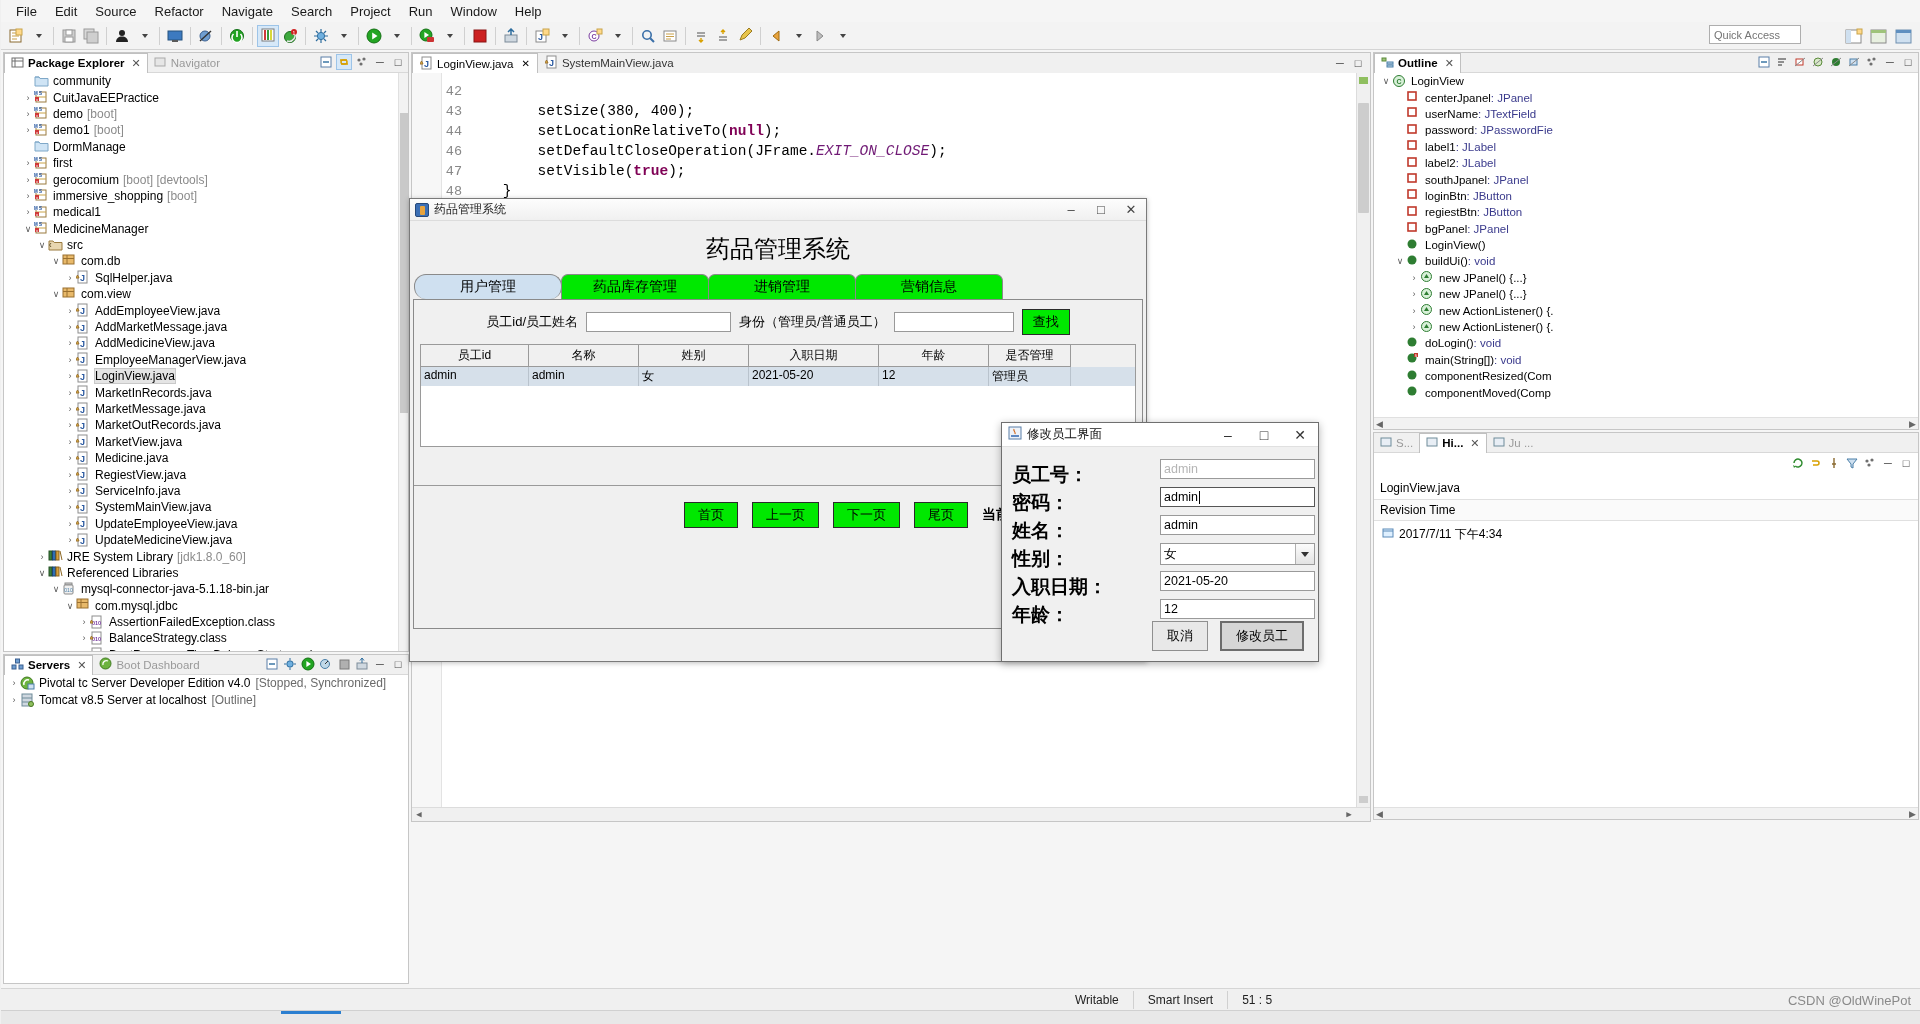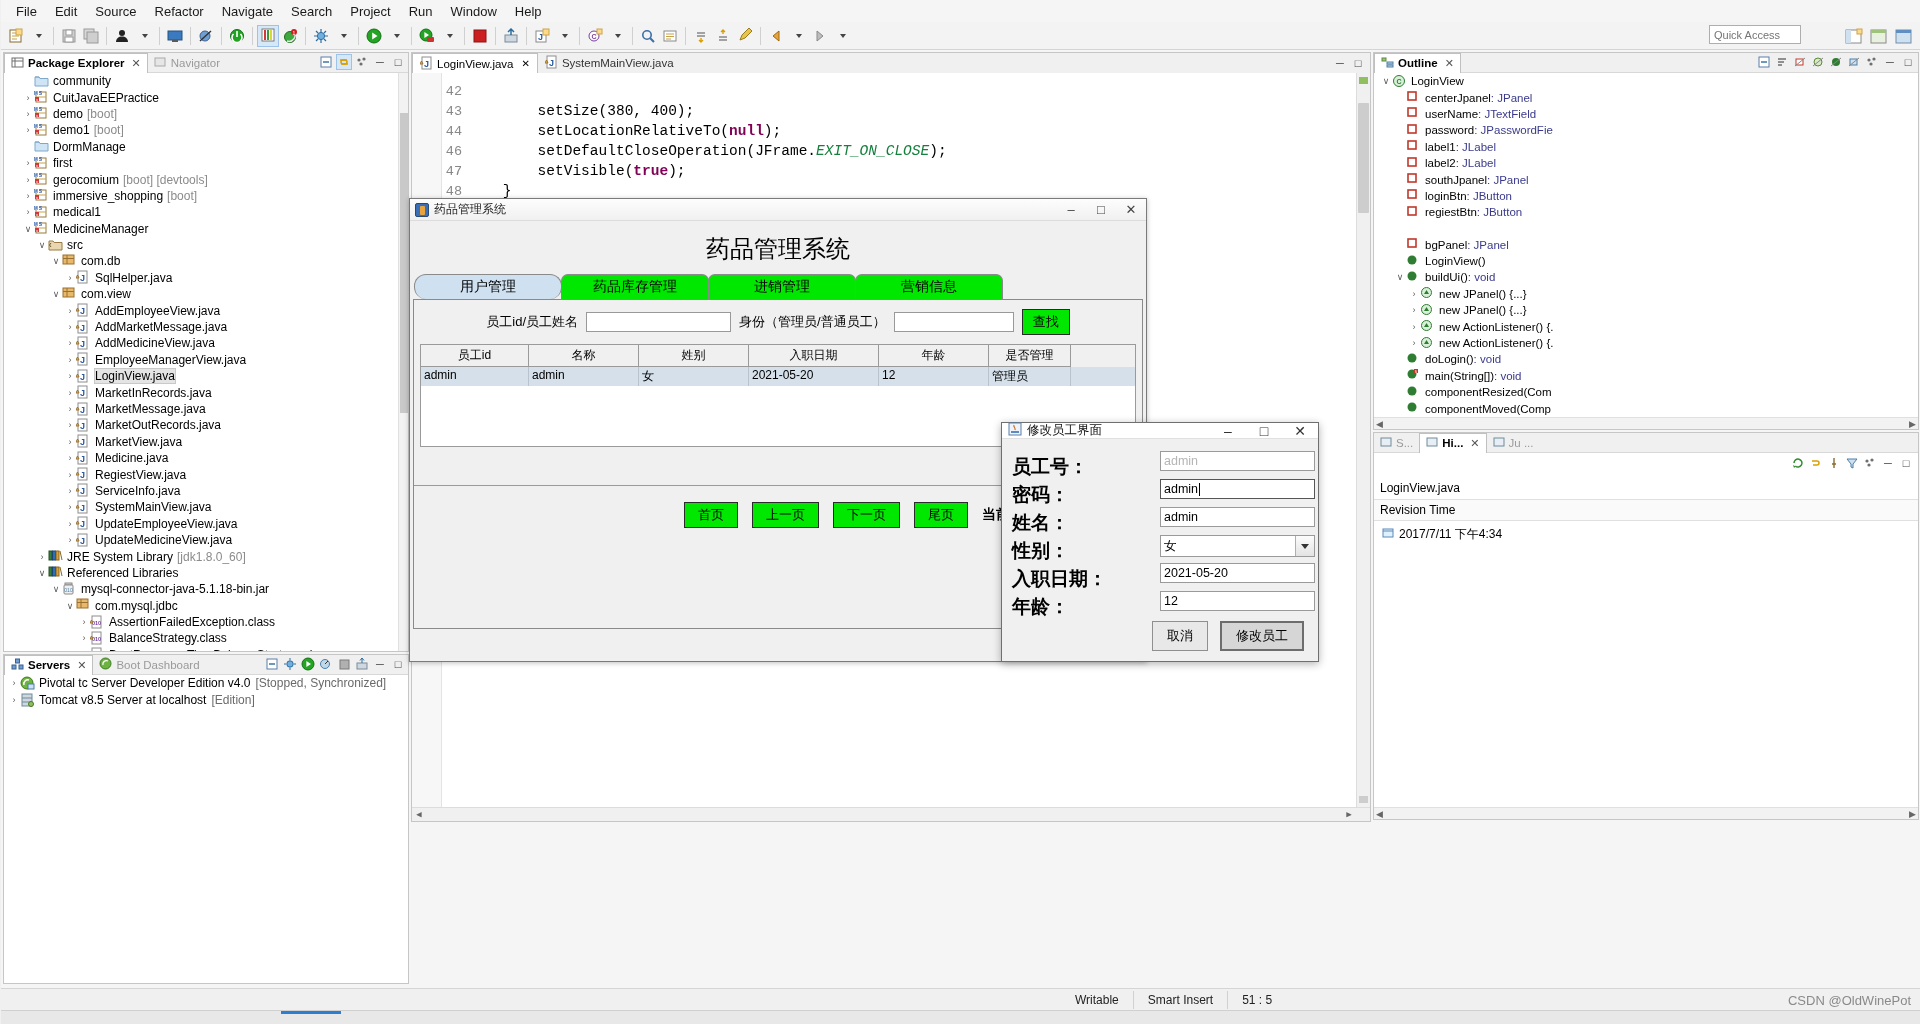--- a/index.html
+++ b/index.html
@@ -53,21 +53,21 @@
   .etab { display:flex;align-items:center;gap:4px;padding:1px 7px;height:20px;font-size:11.5px; }
   .etab.active { background:#fff;border:1px solid #c0c0c0;border-bottom:none; }
   .etab.inactive { color:#333; }
   .code { position:absolute; left:0;right:0;top:20px;bottom:0; background:#fff; font-family:"Liberation Mono","DejaVu Sans Mono",monospace; font-size:14.5px; }
   .ruler { position:absolute;left:0;top:0;width:30px;bottom:0;background:#f7f7f7;border-right:1px solid #e3e3e3; }
   .cline { height:20px; display:flex; align-items:center; }
   .lnum { width:56px; text-align:right; padding-right:6px; color:#888; font-size:13.5px; }
   .ctext { white-space:pre; color:#000; }
   .kw { color:#7f0055; font-weight:bold; }
   .num { color:#000; }
-  .field { color:#15803d; font-style:italic; }
+  .field { color:#701a75; font-style:italic; }
   .vscroll { position:absolute; right:0; top:0; bottom:0; width:14px; background:#f0f0f0; border-left:1px solid #dcdcdc; }
   .vthumb { position:absolute; right:1px; width:11px; background:#cdcdcd; border-radius:1px; }
   .hscroll-bar { position:absolute; left:0; right:0; bottom:0; height:14px; background:#f0f0f0; border-top:1px solid #dcdcdc;}
 
   
   .otree .trow { height:16.4px; font-size:11.5px; }
   .o-type { color:#3a3a8c; }
 
   
   .swin { position:absolute; background:#f0f0f0; border:1px solid #7a7a7a; box-shadow:0 1px 5px rgba(0,0,0,.25); }
@@ -94,21 +94,21 @@
   .jtr { display:flex; background:#d6e0ea; }
   .jtd { border-right:1px solid #b9c3cd; font-size:12px; padding:1px 3px; white-space:nowrap; overflow:hidden; }
   .pagerow { display:flex; align-items:center; gap:14px; padding:10px 0 0 110px; }
   .pgbtn { background:#00e800; border:1px solid #2b2b2b; font-size:13px; padding:3px 13px; }
   .pginfo { font-size:14px; font-weight:bold; font-family:"DejaVu Serif","Liberation Serif",serif; }
   .actionrow { display:flex; gap:24px; justify-content:center; padding-top:18px; }
   .actbtn { background:#00e800; border:1px solid #2b2b2b; font-size:14px; padding:5px 18px; }
 
   
   .dlg { position:absolute; background:#f0f0f0; border:1px solid #6f6f6f; box-shadow:0 2px 8px rgba(0,0,0,.3); }
-  .dlg-title { height:16px; background:#fff; display:flex; align-items:center; padding-left:6px; border-bottom:1px solid #e0e0e0; }
+  .dlg-title { height:24px; background:#fff; display:flex; align-items:center; padding-left:6px; border-bottom:1px solid #e0e0e0; }
   .dlg-title .t { font-size:12.5px; color:#111; }
   .dlg-ctl { margin-left:auto; display:flex; }
   .dlg-ctl div { width:36px;height:23px;display:flex;align-items:center;justify-content:center;font-size:14px;color:#333; }
   .dlg-body { position:relative; height:200px; }
   .fl { position:absolute; font-size:19px; font-weight:bold; left:10px; }
   .fi { position:absolute; left:158px; width:155px; height:20px; background:#fff; border:1px solid #9a9a9a; font-size:12.5px; padding:1px 3px; display:flex; align-items:center; }
   .fi.ph { color:#b5b5b5; }
   .fi.focus { border:1px solid #555; }
   .combo { position:absolute; left:158px; width:155px; height:22px; background:#fff; border:1px solid #9a9a9a; display:flex; align-items:center; font-size:12.5px; padding-left:3px; }
   .combo .arrow { margin-left:auto; width:19px; height:20px; background:linear-gradient(#fcfcfc,#e3e3e3); border-left:1px solid #b0b0b0; display:flex;align-items:center;justify-content:center; }
@@ -839,21 +839,21 @@
             <span style="color: rgb(106, 106, 106); margin-left: 5px;"> [Stopped, Synchronized]</span>
           </div>
           <div class="srow">
             <span class="arw">›</span>
             <span class="srv-ico"><svg width="15" height="14">
                 <rect x="2" y="1" width="10" height="12" fill="#cfd8e0" stroke="#6f8b99"></rect>
                 <path d="M2 5h10M2 9h10" stroke="#6f8b99"></path>
                 <circle cx="11" cy="11" r="2.5" fill="#8fbf5f" stroke="#4a7a20"></circle>
               </svg></span>
             <span>Tomcat v8.5 Server at localhost</span>
-            <span style="color: rgb(106, 106, 106); margin-left: 5px;"> [Edition]</span>
+            <span style="color: rgb(106, 106, 106); margin-left: 5px;"> [Outline]</span>
           </div>
         </div>
     </div>
 
     <div class="panel" style="left:410px; top:2px; width:960px; height:770px;">
       <div class="editor-tabs" id="ed-tabs">
           <div class="etab active">
             <span><svg width="13" height="14">
                 <rect x="2" y="1" width="9" height="12" fill="#fff" stroke="#8d8d8d"></rect>
                 <text x="6.5" y="11" font-size="9" fill="#2c5aa0" font-weight="bold" text-anchor="middle">J</text>
@@ -1041,21 +1041,21 @@
             <span class="o-type"> : JButton</span>
           </div>
           <div class="trow" style="padding-left: 20px;">
             <span class="arw"></span>
             <span class="ico"><svg width="12" height="12">
                 <rect x="2" y="2" width="8" height="8" fill="#fff" stroke="#c0392b" stroke-width="1.6"></rect>
               </svg></span>
             <span class="lbl">regiestBtn</span>
             <span class="o-type"> : JButton</span>
           </div>
-          <div class="trow" style="padding-left: 20px; margin-top: 16px;">
+          <div class="trow" style="padding-left: 20px;">
             <span class="arw"></span>
             <span class="ico"><svg width="12" height="12">
                 <rect x="2" y="2" width="8" height="8" fill="#fff" stroke="#c0392b" stroke-width="1.6"></rect>
               </svg></span>
             <span class="lbl">bgPanel</span>
             <span class="o-type"> : JPanel</span>
           </div>
           <div class="trow" style="padding-left: 20px;">
             <span class="arw"></span>
             <span class="ico"><svg width="12" height="12">

